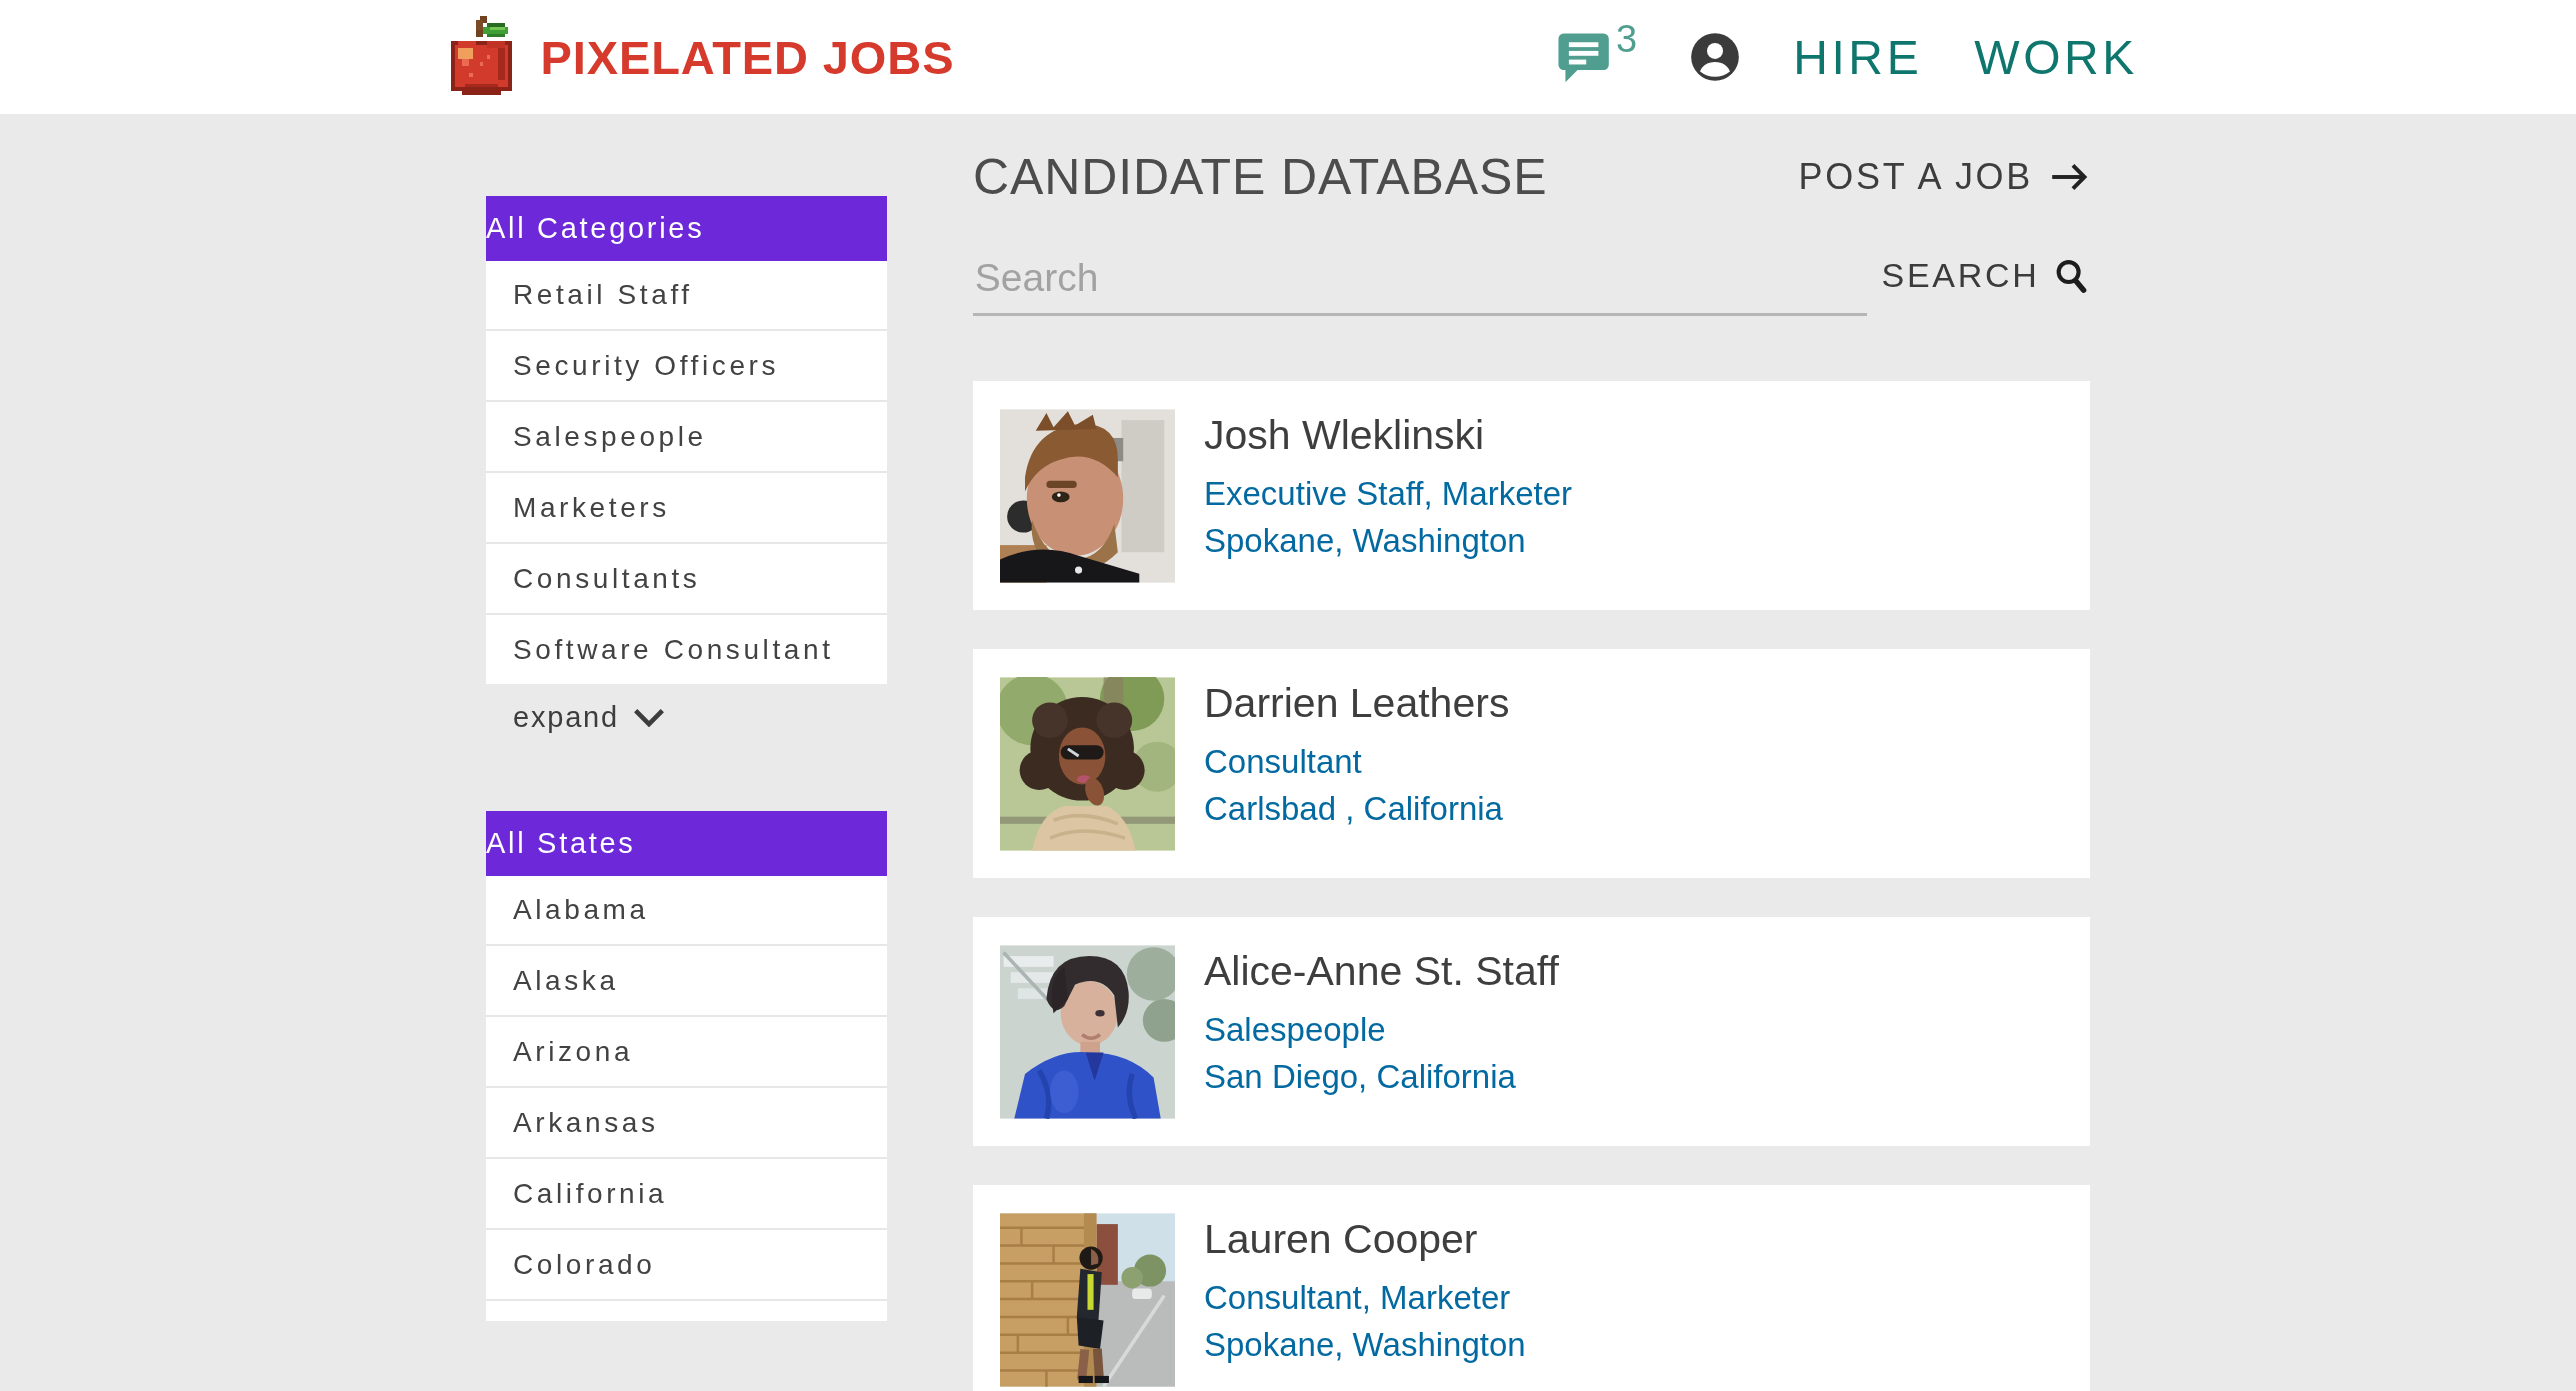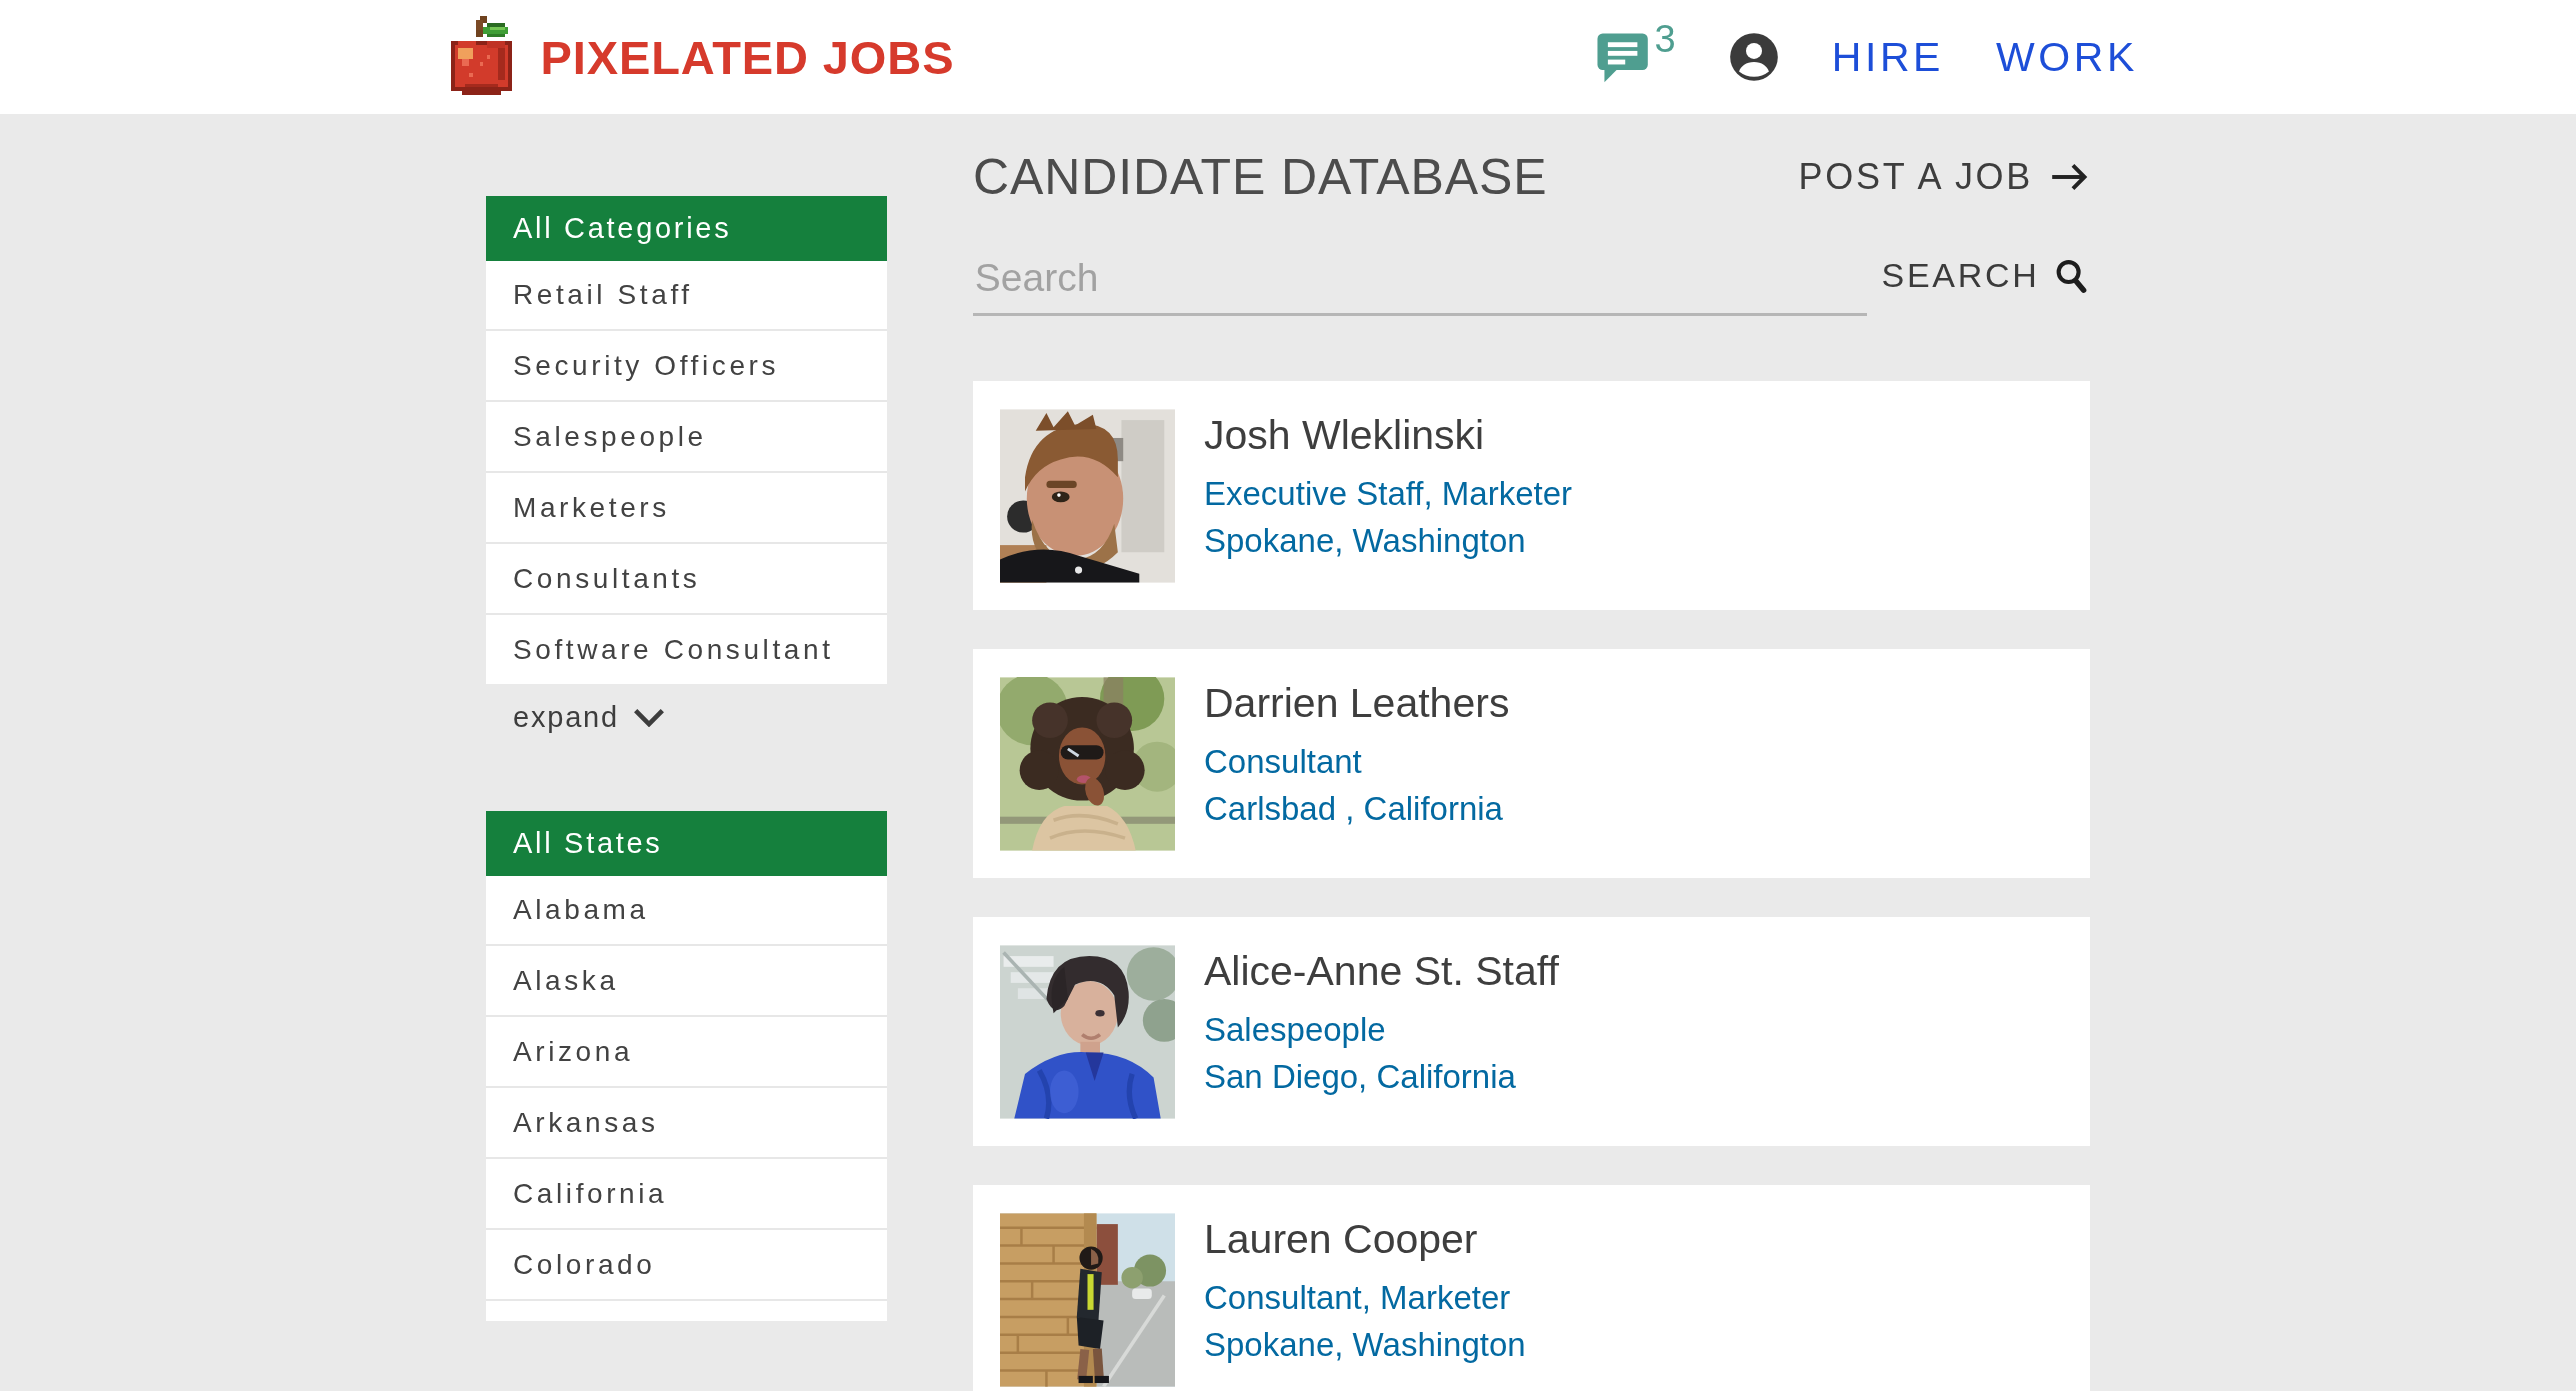--- a/index.html
+++ b/index.html
@@ -13,30 +13,30 @@
   .header {
     height:114px; background:#ffffff;
     display:flex; align-items:center; justify-content:space-between;
     padding:0 438px 0 444px;
   }
   .brand { display:flex; align-items:center; gap:21.5px; cursor:pointer; }
   .brand-text { font-size:47px; font-weight:bold; color:#d63a2c; letter-spacing:0.9px; }
   .hnav { display:flex; align-items:center; gap:52px; }
   .chat-wrap { display:flex; align-items:flex-start; cursor:pointer; }
   .chat-badge { color:#4f9e90; font-size:38px; font-weight:400; margin:-12.5px 0 0 1.8px; }
-  .nav-link { font-size:41px; font-weight:300; letter-spacing:3.6px; color:#1d4ed8; cursor:pointer; }
+  .nav-link { font-size:48px; font-weight:300; letter-spacing:3.6px; color:#0f766e; cursor:pointer; }
   .account-btn { cursor:pointer; display:flex; }
   
   .content { width:1604px; margin:0 auto; display:flex; gap:86px; }
   
   .sidebar { width:401px; flex:none; margin-top:82px; }
   .filter-header {
-    height:65px; background:#15803d; color:#fff;
+    height:65px; background:#6d28d9; color:#fff;
     font-size:29px; font-weight:500; letter-spacing:2.7px;
-    display:flex; align-items:center; padding-left:27px; cursor:pointer;
+    display:flex; align-items:center; cursor:pointer;
   }
   .filter-item {
     height:68px; background:#ffffff; color:#424242;
     font-size:28px; letter-spacing:3.6px;
     display:flex; align-items:center; padding-left:27px; cursor:pointer;
   }
   .filter-item + .filter-item { border-top:2.7px solid #e7e7e7; height:71px; }
   .expand-row {
     height:67px; display:flex; align-items:center; gap:14.3px;
     padding-left:27px; font-size:29px; letter-spacing:1.8px; color:#3d3d3d; cursor:pointer;

